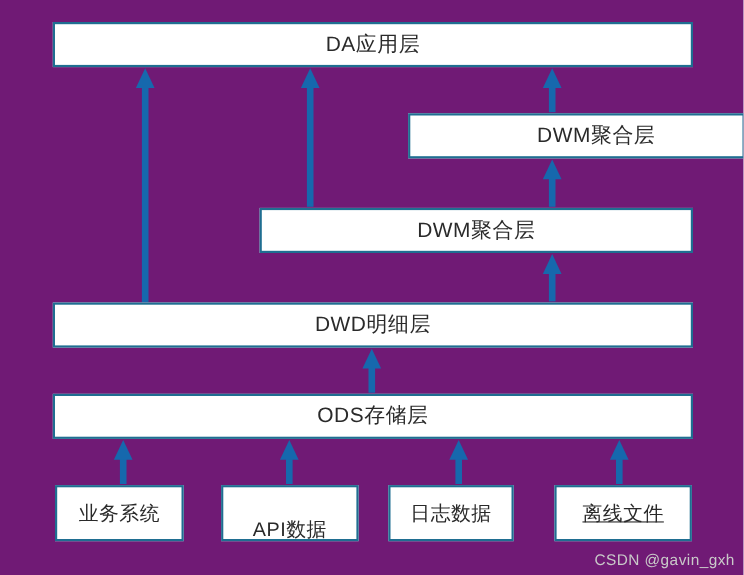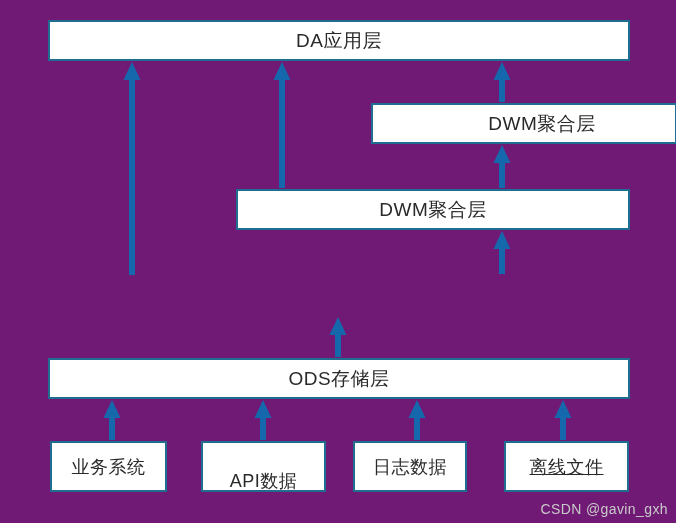--- a/index.html
+++ b/index.html
@@ -108,20 +108,23 @@
 
   <div class="box layer-box" style="left: 48px; top: 20px; width: 582px; height: 41px; border-color: rgb(31, 110, 145); background: rgb(255, 255, 255);">
     <span class="box-label" style="color: rgb(42, 42, 42);">DA应用层</span>
   </div>
   <div class="box layer-box" style="left: 371px; top: 103px; width: 306px; height: 41px; border-color: rgb(31, 110, 145); background: rgb(255, 255, 255); padding-left: 36px;">
     <span class="box-label" style="color: rgb(42, 42, 42);">DWM聚合层</span>
   </div>
   <div class="box layer-box" style="left: 236px; top: 189px; width: 394px; height: 41px; border-color: rgb(31, 110, 145); background: rgb(255, 255, 255);">
     <span class="box-label" style="color: rgb(42, 42, 42);">DWM聚合层</span>
   </div>
+  <div class="box layer-box" style="left: 48px; top: 275px; width: 582px; height: 41px; border-color: rgb(31, 110, 145); background: rgb(255, 255, 255);">
+    <span class="box-label" style="color: rgb(42, 42, 42);">DWD明细层</span>
+  </div>
   <div class="box layer-box" style="left: 48px; top: 358px; width: 582px; height: 41px; border-color: rgb(31, 110, 145); background: rgb(255, 255, 255);">
     <span class="box-label" style="color: rgb(42, 42, 42);">ODS存储层</span>
   </div>
 
   <div class="box source-box" style="left: 50px; top: 441px; width: 117px; height: 51px; border-color: rgb(31, 110, 145); background: rgb(255, 255, 255);">
     <span class="box-label" style="color: rgb(42, 42, 42);">业务系统</span>
   </div>
   <div class="box source-box" style="left: 201px; top: 441px; width: 125px; height: 51px; border-color: rgb(31, 110, 145); background: rgb(255, 255, 255); align-items: flex-end;">
     <span class="box-label" style="color: rgb(42, 42, 42);">API数据</span>
   </div>

